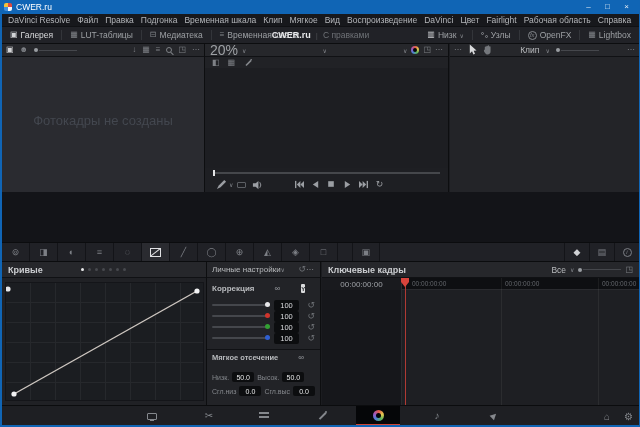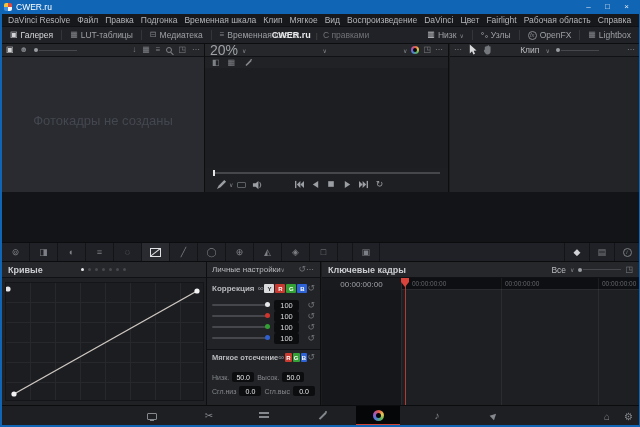--- a/index.html
+++ b/index.html
@@ -123,21 +123,21 @@
                 repeating-linear-gradient(to bottom,transparent 0 19px,#26282c 19px 20px);
               border:1px solid #141519;}
 
   .settings-p{position:absolute;left:205px;top:0;width:114px;height:143px;background:#222327;
               border-right:1px solid #0d0e10;}
   .set-header{height:16px;background:#26272b;border-bottom:1px solid #101114;
               display:flex;align-items:center;padding:0 5px;gap:0;}
   .mode-label{font-size:8px;color:#b9bbbe;white-space:nowrap;}
   .reset-g{font-size:9px;color:#6f7277;line-height:1;}
   .more-g{font-size:8px;color:#84878c;line-height:1;letter-spacing:1px;}
-  .sec-row{display:flex;align-items:center;padding:0 5px;gap:0;}
+  .sec-row{display:flex;align-items:center;padding:0 5px;gap:20px;}
   .sec-label{font-size:8px;font-weight:bold;color:#b9bbbe;white-space:nowrap;}
   .link-g{font-size:8px;color:#9a9da2;margin-left:auto;}
   .chip{width:10px;height:9px;border-radius:1px;font-size:6px;font-weight:bold;color:#fff;
         display:flex;align-items:center;justify-content:center;margin-left:1px;}
   .chip.y{background:#dadbdd;color:#27282c;}
   .chip.r{background:#c93a31;}.chip.g{background:#35a035;}.chip.b{background:#2e63d8;}
   .slider-row{position:absolute;left:0;width:100%;height:10px;display:flex;align-items:center;padding:0 5px;}
   .sl-track{position:relative;width:56px;height:2px;background:#45474c;border-radius:1px;}
   .sl-dot{position:absolute;right:-2px;top:-2px;width:5px;height:5px;border-radius:50%;}
   .val-box{width:25px;height:11px;background:#0c0d0f;border-radius:2px;margin-left:6px;

